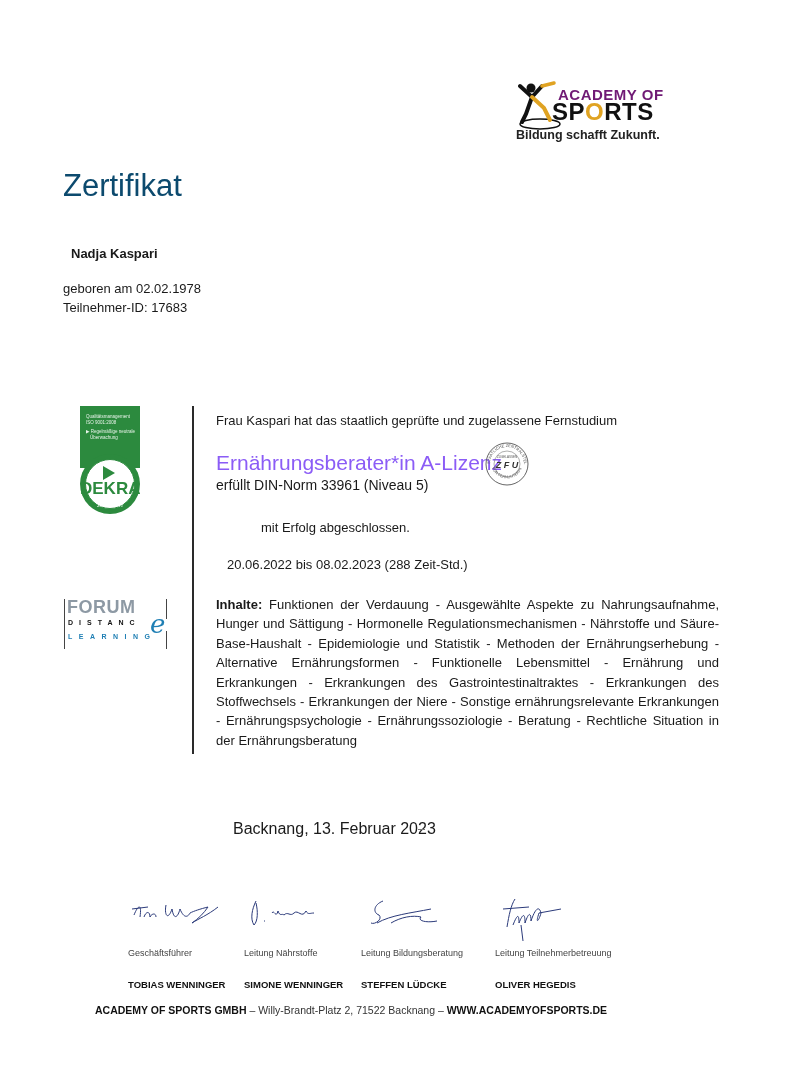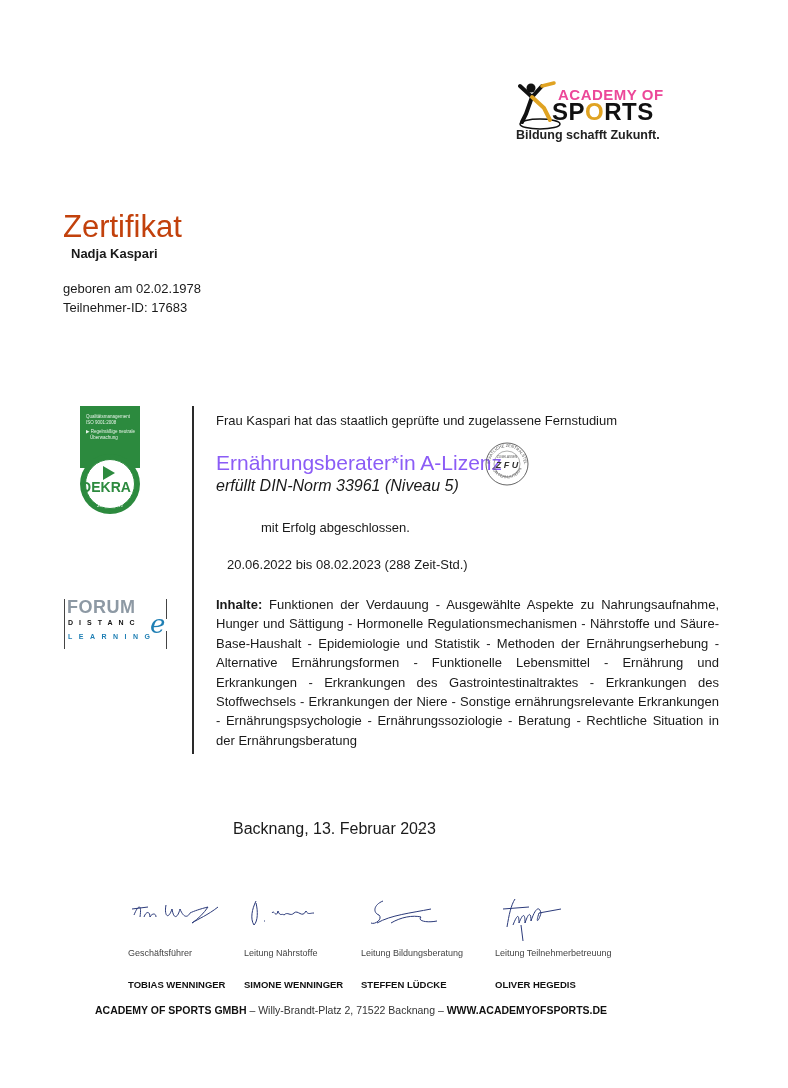--- a/index.html
+++ b/index.html
@@ -4,61 +4,61 @@
 <style>
   html, body { margin: 0; padding: 0; background: #ffffff; }
   body { width: 788px; height: 1088px; position: relative; overflow: hidden;
          font-family: "Liberation Sans", sans-serif; color: #1a1a1a; }
   .abs { position: absolute; }
 
   
   .logo { left: 518px; top: 80px; width: 150px; height: 68px; }
   .logo-figure { position: absolute; left: 0; top: 0; width: 50px; height: 52px; }
   .logo-l1 { position: absolute; left: 40px; top: 6px; font-weight: bold; font-size: 15px;
-             letter-spacing: 0.5px; color: #ec4899; white-space: nowrap; }
+             letter-spacing: 0.5px; color: #701a75; white-space: nowrap; }
   .logo-l2 { position: absolute; left: 34px; top: 18px; font-weight: bold; font-size: 24px;
              letter-spacing: 0.5px; color: #111; white-space: nowrap; line-height: 28px; }
   .logo-l2 .o { color: #e0a322; }
   .logo-tag { position: absolute; left: -2px; top: 48px; font-size: 12.5px; font-weight: bold;
               color: #222; white-space: nowrap; }
 
-  .title { left: 63px; top: 168px; font-size: 31px; color: #c2410c; margin-top: 41px; }
+  .title { left: 63px; top: 168px; font-size: 31px; color: #0c4a6e; }
   .name { left: 63px; top: 246px; font-size: 13px; font-weight: bold; margin-left: 8px; }
   .dob { left: 63px; top: 281px; font-size: 13px; }
   .pid { left: 63px; top: 300px; font-size: 13px; }
 
   .vline { left: 192px; top: 406px; width: 2px; height: 348px; background: #2a2a2a; }
 
   
   .dekra { left: 80px; top: 406px; width: 60px; height: 118px; }
   .dekra-rect { position:absolute; left:0; top:0; width:60px; height:62px; background:#2c8a3e; }
   .dekra-txt { position:absolute; left:6px; font-size:4.5px; color:#e8f3ea; line-height:5px; white-space:nowrap; }
   .dekra-circle { position:absolute; left:0; top:48px; width:60px; height:60px; border-radius:50%;
                   background:#2c8a3e; }
   .dekra-inner { position:absolute; left:5px; top:53px; width:50px; height:50px; border-radius:50%;
                  background:#ffffff; border: 1px solid #2c8a3e; box-sizing: border-box; }
   .dekra-word { position:absolute; left:0; width:52px; top:73px; text-align:center; font-weight:bold;
-                font-size:14px; color:#2c8a3e; }
+                font-size:17px; color:#2c8a3e; }
   .dekra-arrow { position:absolute; left:23px; top:60px; width:0; height:0;
                  border-top:7px solid transparent; border-bottom:7px solid transparent; border-left:12px solid #2c8a3e; }
   .dekra-zert { position:absolute; left:0; width:60px; top:96px; text-align:center; font-size:6px; color:#fff; font-style:italic; }
 
   
   .forum { left: 64px; top: 597px; width: 105px; height: 52px; }
   .forum .bar { position:absolute; width:1px; background:#444; }
   .forum-word { position:absolute; left:3px; top:0; font-size:18px; font-weight:bold; color:#8d99a4;
                 letter-spacing:0.5px; }
   .forum-dist { position:absolute; left:4px; top:22px; font-size:7px; font-weight:bold; color:#111; letter-spacing:6px; }
   .forum-learn { position:absolute; left:4px; top:36px; font-size:7px; font-weight:bold; color:#1f7fb4; letter-spacing:6.5px; }
   .forum-e { position:absolute; left:86px; top:12px; font-size:26px; font-style:italic; color:#1f7fb4;
              font-family: "DejaVu Serif", serif; }
 
   .intro { left: 216px; top: 413px; font-size: 13px; }
   .course { left: 216px; top: 451px; font-size: 21px; color: #8b5cf6; }
-  .din { left: 216px; top: 477px; font-size: 16px; font-style: italic; }
+  .din { left: 216px; top: 477px; font-size: 14px; }
 
   .zfu { left: 484px; top: 441px; width: 46px; height: 46px; }
 
   .done { left: 216px; top: 520px; font-size: 13px; margin-left: 45px; }
   .period { left: 216px; top: 557px; font-size: 13px; margin-left: 11px; }
 
   .contents { left: 216px; top: 595px; width: 503px; font-size: 13px; line-height: 19.4px;
               text-align: justify; }
   .contents b { font-weight: bold; }
 

